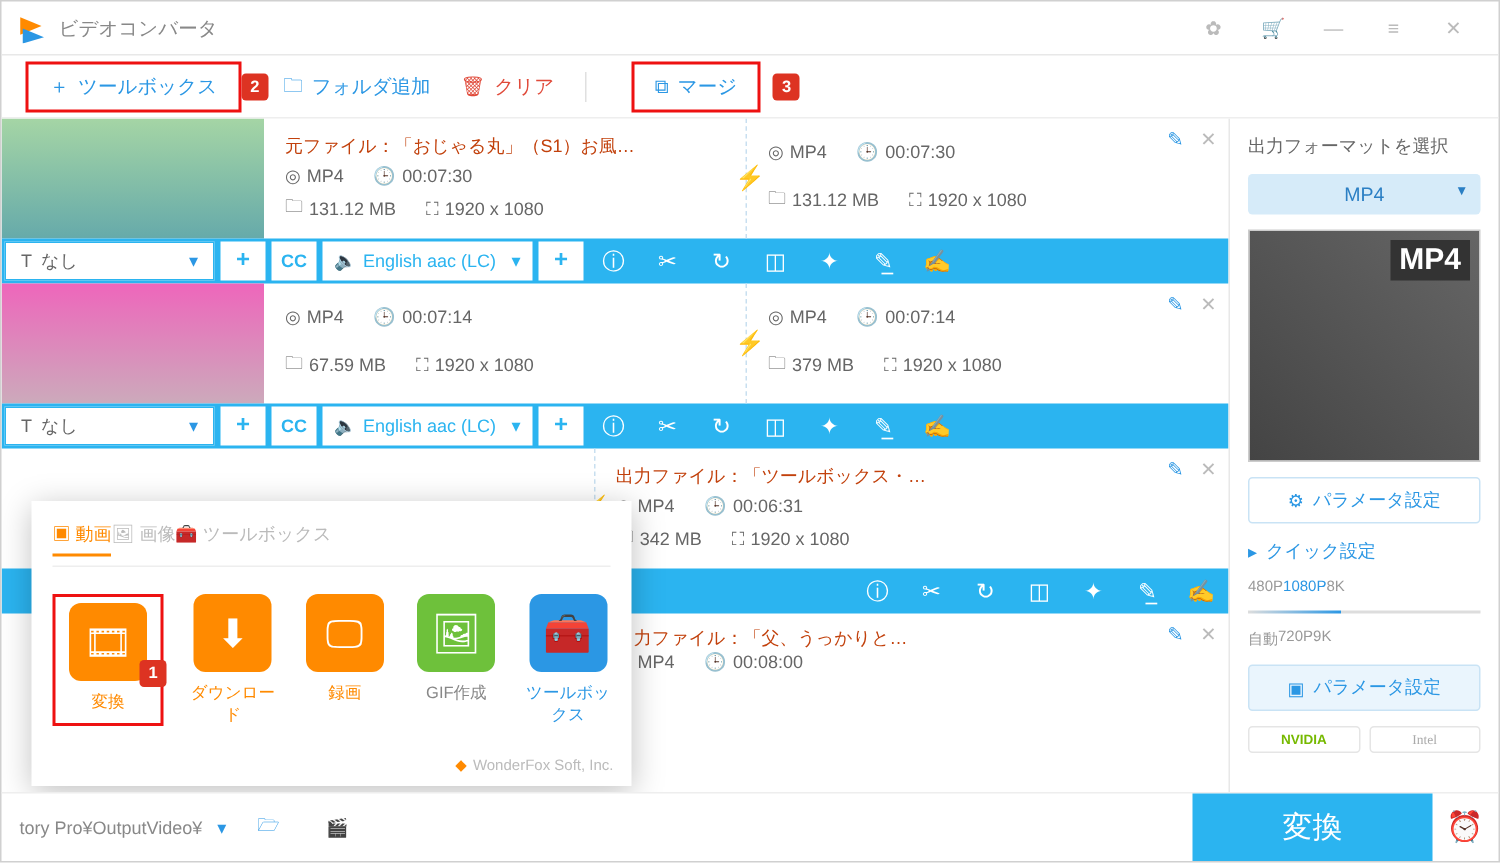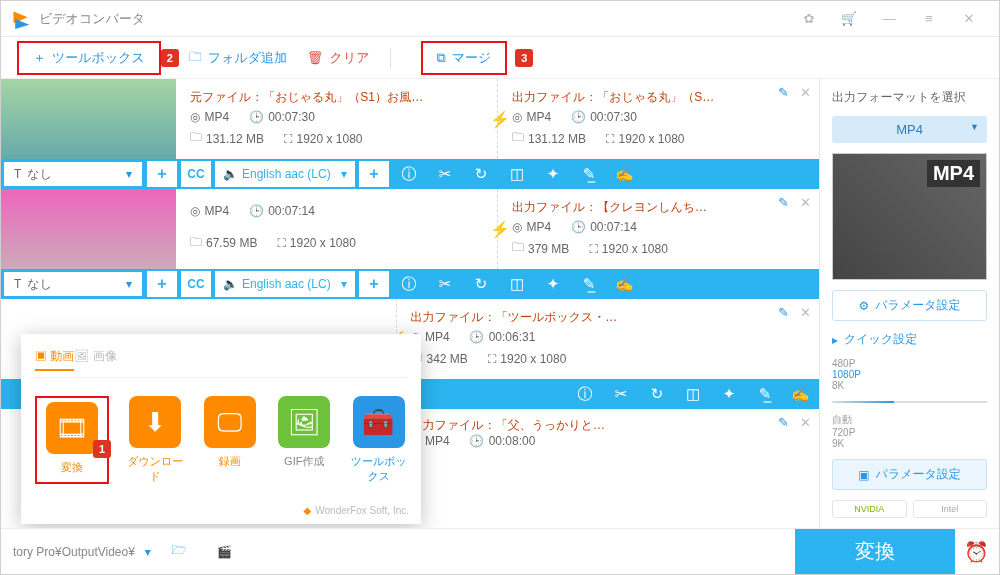--- a/index.html
+++ b/index.html
@@ -34,26 +34,26 @@
 .ab-sel { background: #fff; color: #2bb4f0; height: 26px; margin: 0 2px; padding: 0 8px; display: flex; align-items: center; min-width: 140px; }
 .ab-tool { width: 36px; height: 30px; display: inline-flex; align-items: center; justify-content: center; color: #fff; cursor: pointer; font-size: 15px; }
 .sidebar { width: 180px; border-left: 1px solid #e8e8e8; padding: 10px 12px; font-size: 12px; color: #555; display: flex; flex-direction: column; gap: 10px; }
 .sidebar .hdr { color: #666; }
 .fmt-chip { background: #d6ebf9; color: #2b7fc4; padding: 6px; text-align: center; border-radius: 3px; font-size: 13px; position: relative; }
 .fmt-chip::after { content: "▼"; position: absolute; right: 8px; color: #2b7fc4; font-size: 9px; }
 .fmt-preview { width: 100%; height: 155px; background: linear-gradient(45deg,#444,#666); border: 1px solid #ccc; display: flex; align-items: flex-start; justify-content: flex-end; padding: 6px; color: #fff; font-size: 20px; font-weight: bold; position: relative; }
 .fmt-preview .mp4 { background: #333; padding: 2px 6px; }
 .param-btn { border: 1px solid #c9e3f5; color: #2b97e4; padding: 6px; text-align: center; border-radius: 3px; cursor: pointer; display: flex; align-items: center; justify-content: center; gap: 6px; }
 .quick-hdr { color: #2b97e4; display: flex; align-items: center; gap: 6px; }
-.quality-row { display: flex; font-size: 10px; color: #999; flex-direction: column; }
+.quality-row { display: flex; font-size: 10px; color: #999; }
 .quality-row .hl { color: #2b97e4; }
 .hw-row { display: flex; gap: 6px; }
 .hw-chip { flex: 1; border: 1px solid #e5e5e5; border-radius: 3px; padding: 3px 4px; font-size: 9px; text-align: center; }
-.hw-chip.nv { color: #76b900; }
-.hw-chip.intel { color: #aaa; }
+.hw-chip.nv { color: #76b900; font-weight: bold; }
+.hw-chip.intel { color: #aaa; font-family: Liberation Serif, serif; }
 .bottom { height: 46px; display: flex; align-items: center; border-top: 1px solid #eee; }
 .out-path { flex: 1; display: flex; align-items: center; gap: 10px; padding: 0 12px; font-size: 12px; color: #888; overflow:hidden; }
 .out-btn { width: 36px; text-align: center; color: #2b97e4; cursor: pointer; }
 .convert-btn { width: 160px; height: 46px; background: #2bb4f0; color: #fff; font-size: 20px; display: flex; align-items: center; justify-content: center; cursor: pointer; }
 .clock { width: 44px; text-align: center; color: #2bb4f0; font-size: 20px; }
 .popup { position: absolute; left: 20px; bottom: 4px; width: 400px; height: 190px; background: #fff; box-shadow: 0 4px 20px rgba(0,0,0,0.25); padding: 14px; }
 .popup-tabs { display: flex; font-size: 12px; color: #bbb; border-bottom: 1px solid #eee; padding-bottom: 6px; }
 .popup-tabs .active { color: #ff8a00; border-bottom: 2px solid #ff8a00; padding-bottom: 4px; }
 .popup-tiles { display: flex; gap: 18px; margin-top: 18px; }
 .tile { width: 62px; text-align: center; font-size: 11px; color: #888; cursor: pointer; position: relative; }
@@ -126,21 +126,20 @@
               <span>🗀 <span>131.12 MB</span></span>
               <span>⛶ <span>1920 x 1080</span></span>
             </div>
         </div>
         <div class="divider-v">
             <span class="bolt">⚡</span>
           </div>
         <div class="side">
           <span class="edit-ic">✎</span>
           <span class="close-ic">✕</span>
-          <div class="title"><span>出力ファイル：</span><span>「おじゃる丸」（S…</span></div>
           <div class="meta">
               <span>◎ <span>MP4</span></span>
               <span>🕒 <span>00:07:30</span></span>
             </div>
           <div class="meta">
               <span>🗀 <span>131.12 MB</span></span>
               <span>⛶ <span>1920 x 1080</span></span>
             </div>
         </div>
       </div>
@@ -172,21 +171,20 @@
               <span>🗀 <span>67.59 MB</span></span>
               <span>⛶ <span>1920 x 1080</span></span>
             </div>
         </div>
         <div class="divider-v">
             <span class="bolt">⚡</span>
           </div>
         <div class="side">
           <span class="edit-ic">✎</span>
           <span class="close-ic">✕</span>
-          <div class="title"><span>出力ファイル：</span><span>【クレヨンしんち…</span></div>
           <div class="meta">
               <span>◎ <span>MP4</span></span>
               <span>🕒 <span>00:07:14</span></span>
             </div>
           <div class="meta">
               <span>🗀 <span>379 MB</span></span>
               <span>⛶ <span>1920 x 1080</span></span>
             </div>
         </div>
       </div>
@@ -250,20 +248,21 @@
               <span>🕒 <span>00:08:00</span></span>
             </div>
         </div>
       </div>
     </div>
 
     <div class="popup">
       <div class="popup-tabs">
         <span class="active">▣ <span>動画</span></span>
         <span>🖼 <span>画像</span></span>
+        <span>🧰 <span>ツールボックス</span></span>
       </div>
       <div class="popup-tiles">
         <div class="red-outline" style="position:relative">
           <div class="tile orange">
             <div class="ico">🎞</div>
             <span>変換</span>
           </div>
           <span class="badge" style="position:absolute;right:-4px;bottom:24px">1</span>
         </div>
         <div class="tile orange"><div class="ico">⬇</div><span>ダウンロード</span></div>

